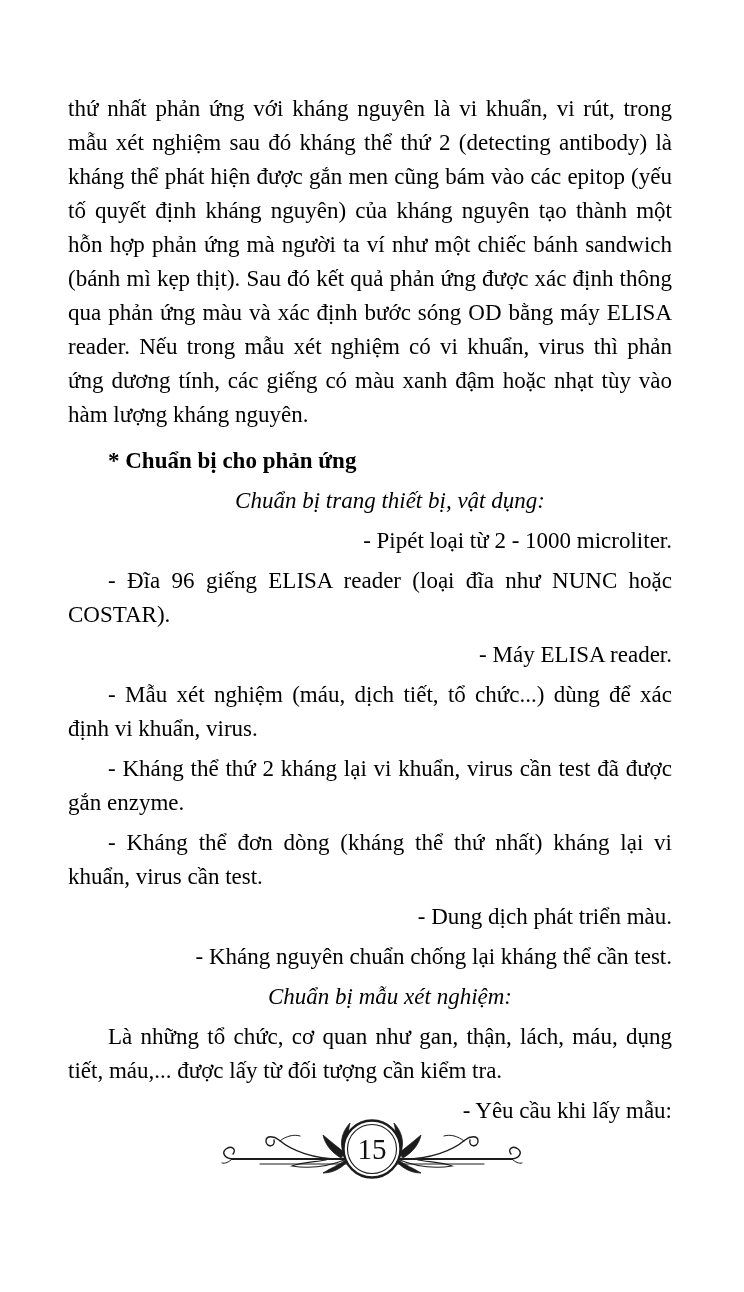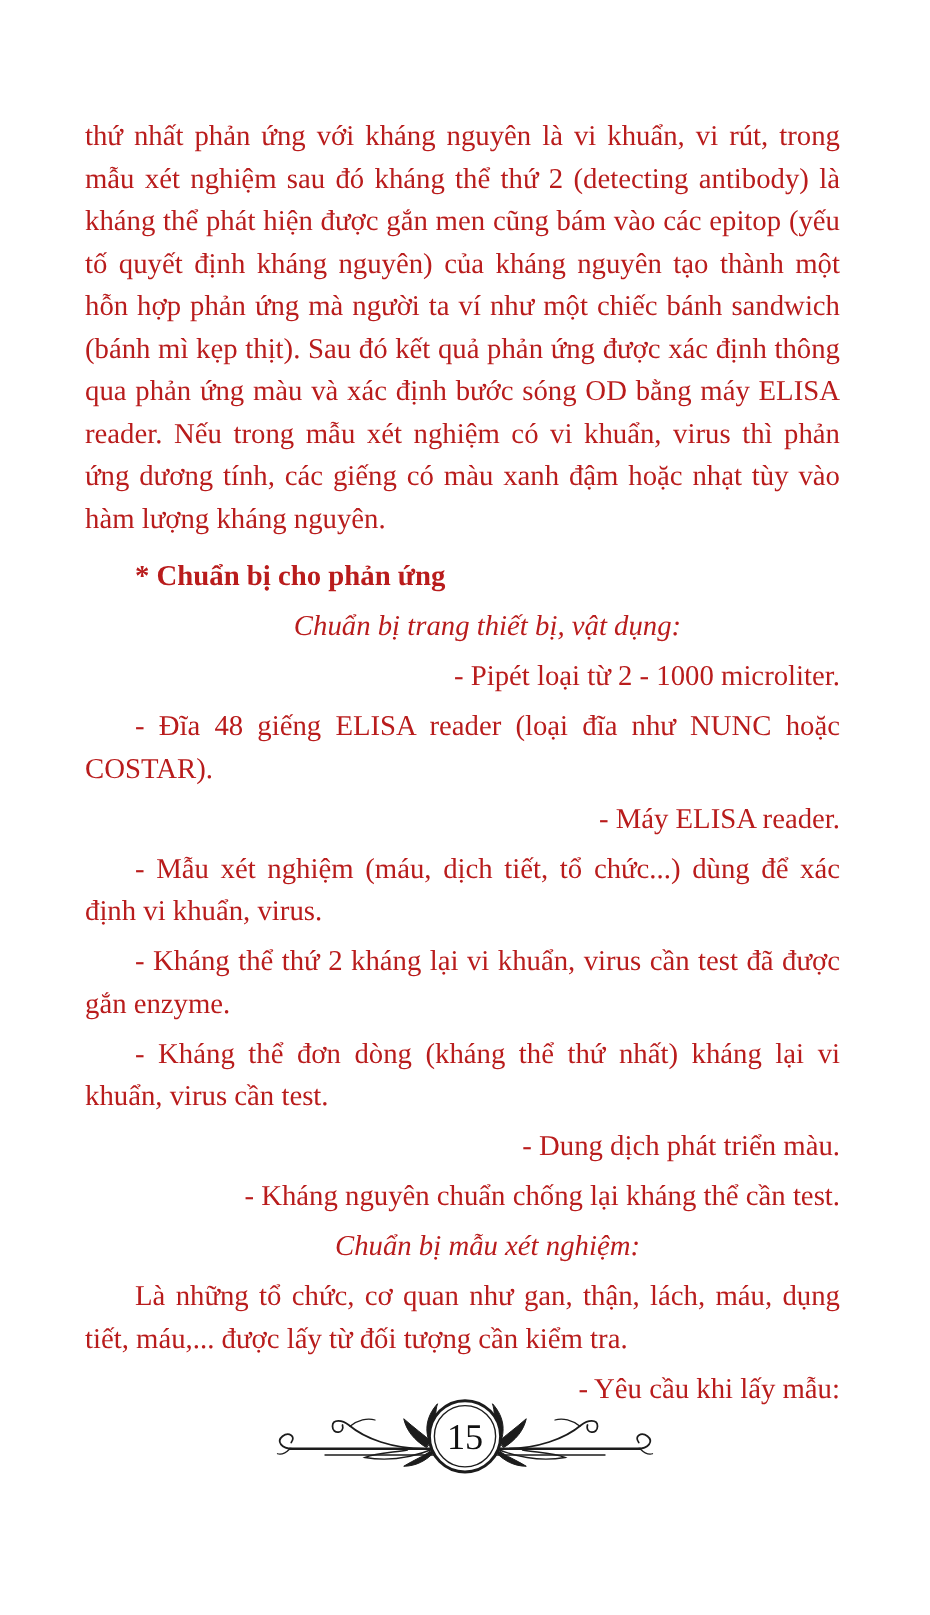--- a/index.html
+++ b/index.html
@@ -3,21 +3,21 @@
 <meta charset="utf-8">
 <style>
   html, body { margin: 0; padding: 0; background: #ffffff; }
   .page {
     position: relative;
     width: 744px;
     height: 1292px;
     background: #ffffff;
     overflow: hidden;
     font-family: "Liberation Serif", "DejaVu Serif", serif;
-    color: #b91c1c;
+    color: #000000;
   }
   .text-col {
     position: absolute;
     left: 68px;
     top: 92px;
     width: 604px;
     font-size: 23px;
     line-height: 34px;
     text-align: justify;
     text-justify: inter-word;
@@ -53,21 +53,21 @@
 
   <div class="text-col">
     <p class="intro">thứ nhất phản ứng với kháng nguyên là vi khuẩn, vi rút, trong mẫu xét nghiệm sau đó kháng thể thứ 2 (detecting antibody) là kháng thể phát hiện được gắn men cũng bám vào các epitop (yếu tố quyết định kháng nguyên) của kháng nguyên tạo thành một hỗn hợp phản ứng mà người ta ví như một chiếc bánh sandwich (bánh mì kẹp thịt). Sau đó kết quả phản ứng được xác định thông qua phản ứng màu và xác định bước sóng OD bằng máy ELISA reader. Nếu trong mẫu xét nghiệm có vi khuẩn, virus thì phản ứng dương tính, các giếng có màu xanh đậm hoặc nhạt tùy vào hàm lượng kháng nguyên.</p>
 
     <p class="heading">* Chuẩn bị cho phản ứng</p>
 
     <p class="subheading">Chuẩn bị trang thiết bị, vật dụng:</p>
 
     <p class="short">- Pipét loại từ 2 - 1000 microliter.</p>
 
-    <p>- Đĩa 48 giếng ELISA reader (loại đĩa như NUNC hoặc COSTAR).</p>
+    <p>- Đĩa 96 giếng ELISA reader (loại đĩa như NUNC hoặc COSTAR).</p>
 
     <p class="short">- Máy ELISA reader.</p>
 
     <p>- Mẫu xét nghiệm (máu, dịch tiết, tổ chức...) dùng để xác định vi khuẩn, virus.</p>
 
     <p>- Kháng thể thứ 2 kháng lại vi khuẩn, virus cần test đã được gắn enzyme.</p>
 
     <p>- Kháng thể đơn dòng (kháng thể thứ nhất) kháng lại vi khuẩn, virus cần test.</p>
 
     <p class="short">- Dung dịch phát triển màu.</p>

